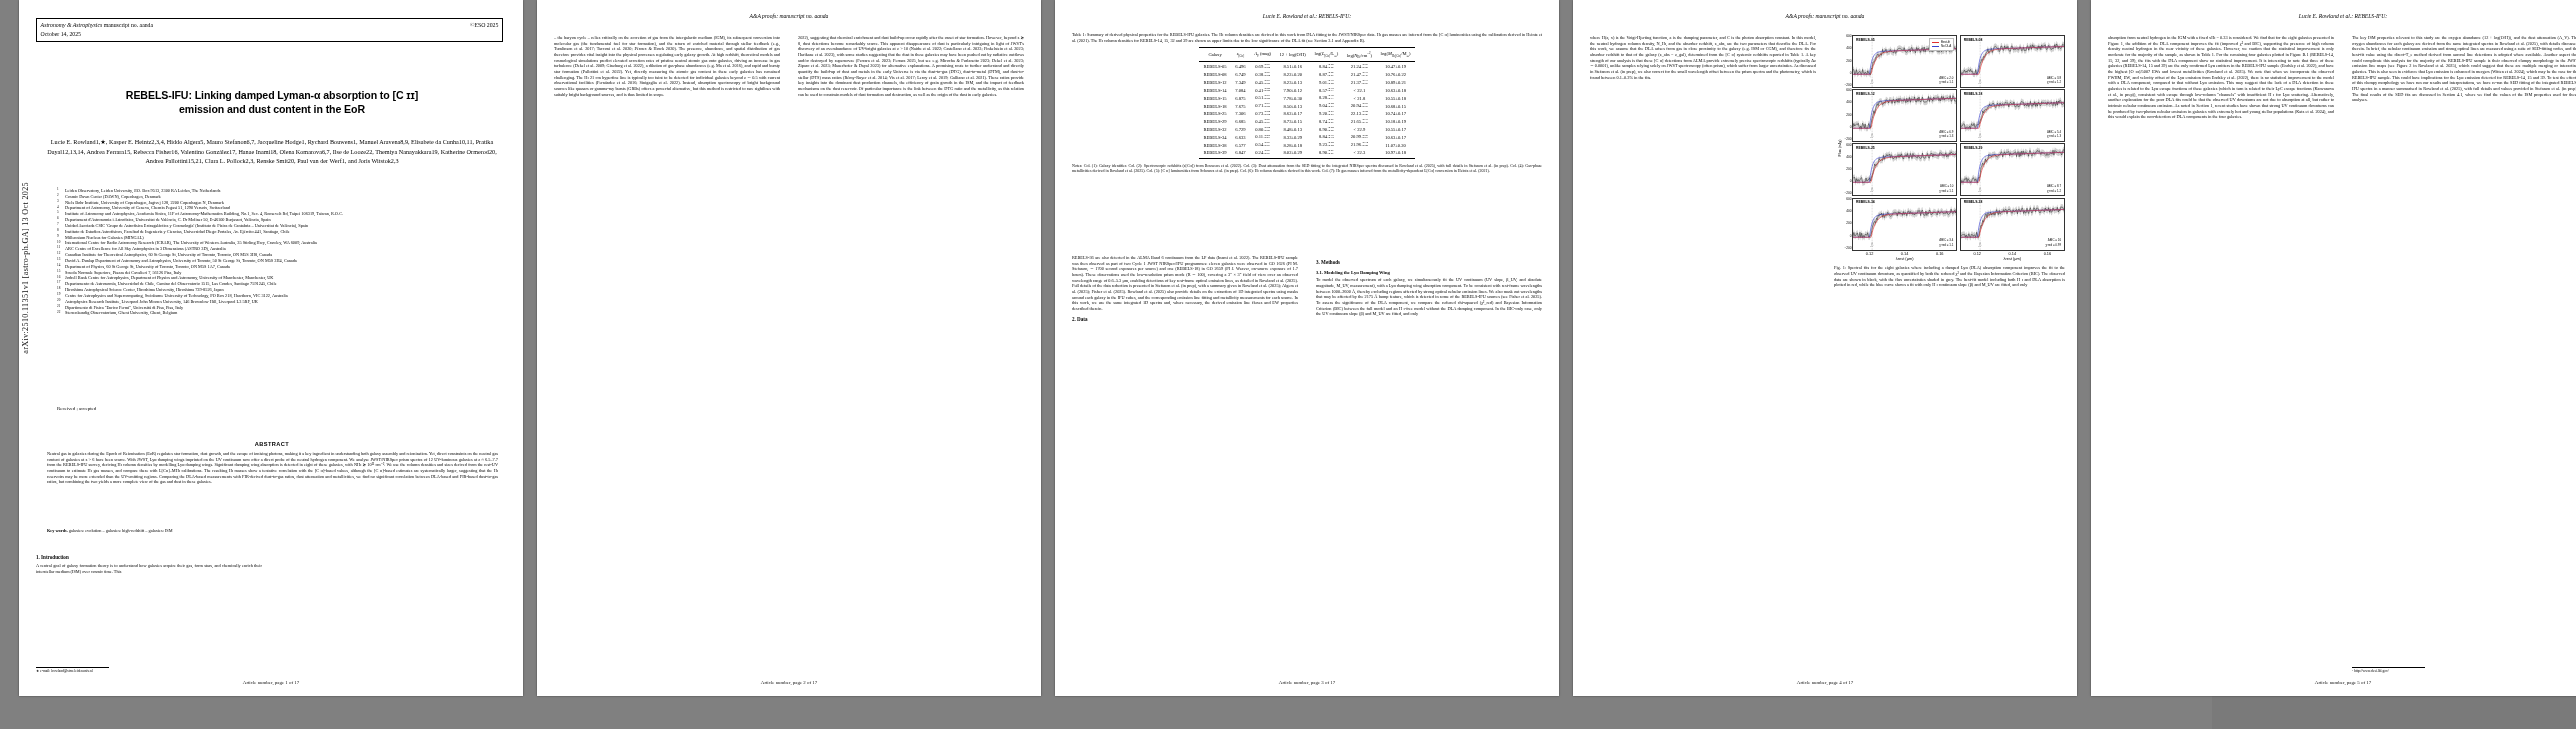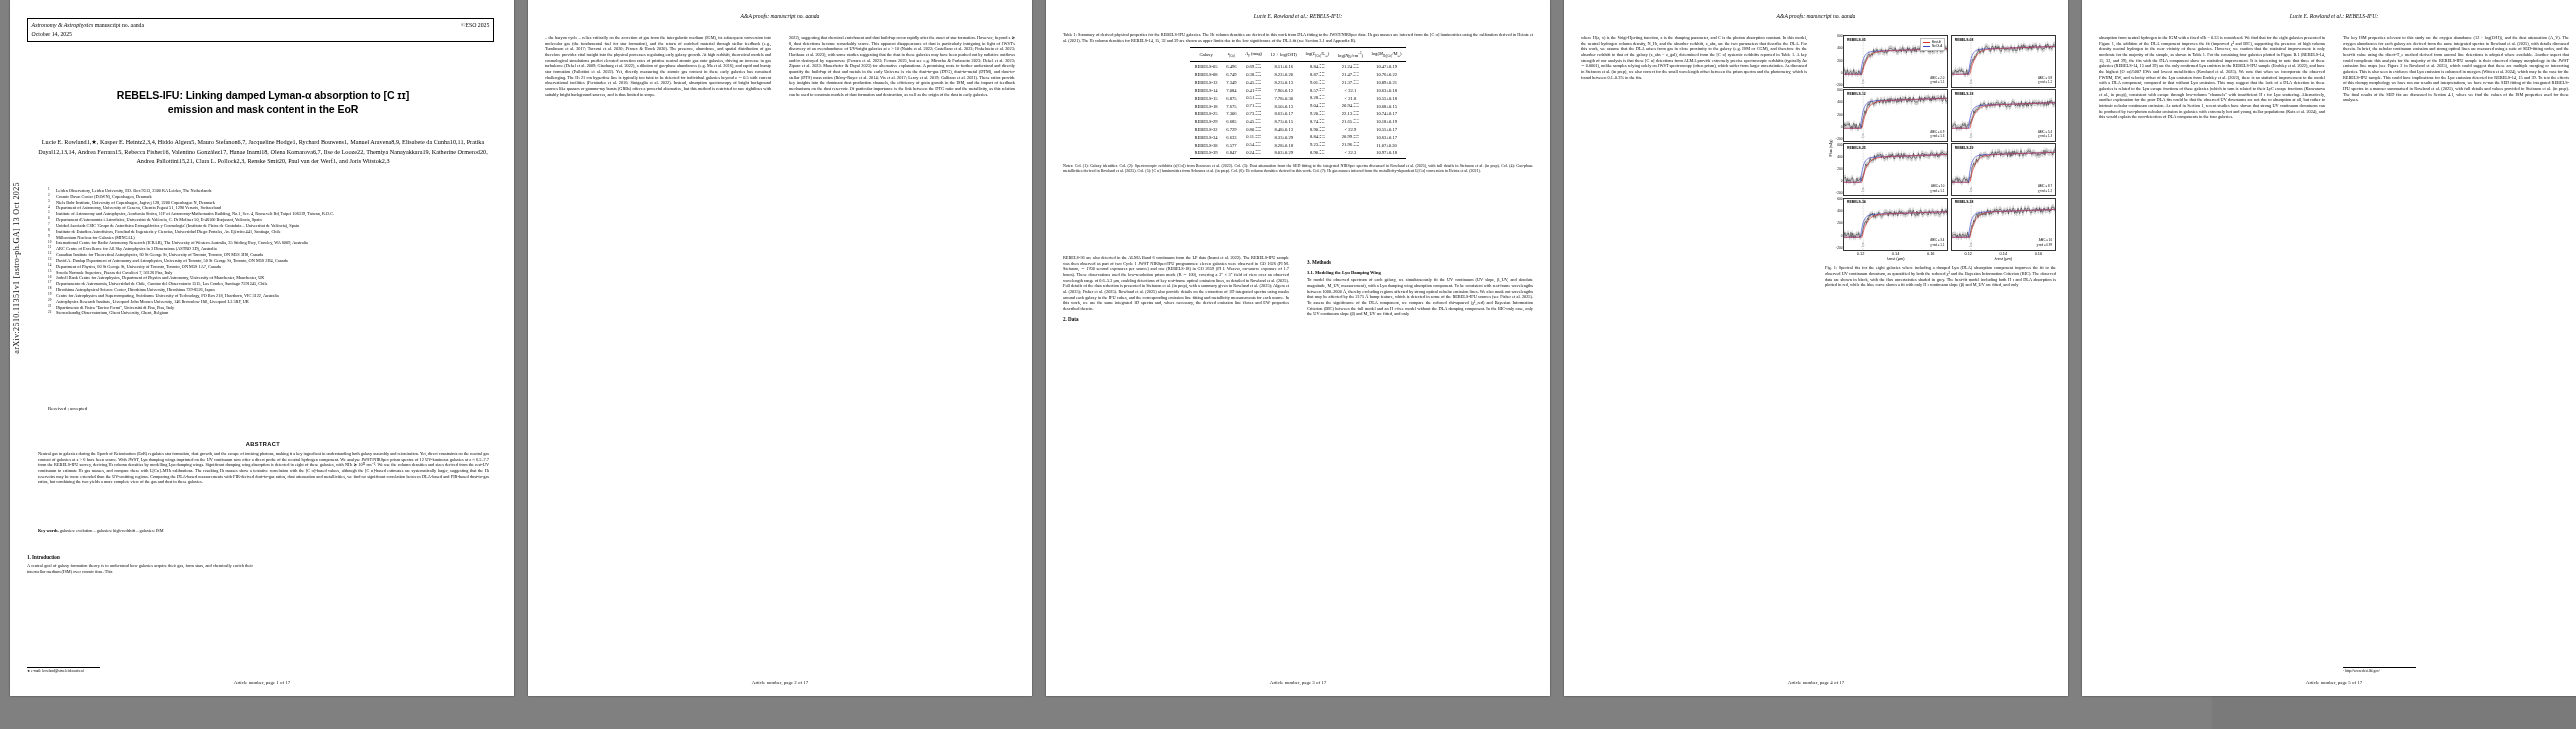--- a/index.html
+++ b/index.html
@@ -1,17 +1,17 @@
 <!DOCTYPE html>
 <html style="font-size:9.7px"><head>
 <meta charset="utf-8">
 <style>
   html,body{margin:0;padding:0;background:#7a7a7a;}
   body{width:2576px;height:729px;overflow:hidden;font-family:"Liberation Serif",serif;}
-  .viewer{position:relative;width:2212px;height:729px;background:#808080;display:flex;gap:14px;padding:0 10px;box-sizing:border-box;}
+  .viewer{position:relative;width:2212px;height:729px;background:#808080;display:flex;gap:14px;padding:0 19px;box-sizing:border-box;}
   .page{position:relative;width:504px;height:696px;background:#ffffff;box-shadow:0 0 1.8px rgba(0,0,0,.5);flex:0 0 504px;overflow:hidden;
         font-family:"Liberation Serif",serif;color:#000;}
   .pagehead{position:absolute;top:13.4px;left:0;right:0;height:8.5px;font-size:5.6px;font-style:italic;}
   .pagehead .center{position:absolute;left:0;right:0;text-align:center;}
   .pagefoot{position:absolute;bottom:11px;left:0;right:0;text-align:center;font-size:4.9px;color:#111;}
   .arxiv-stamp{position:absolute;left:2.4px;top:182px;width:13.4px;writing-mode:vertical-rl;transform:rotate(180deg);
       font-size:8.2px;letter-spacing:0.3px;color:#111;font-family:"Liberation Serif",serif;}
   
   .mbox{position:absolute;left:17px;top:18px;width:467px;height:24px;border:0.6px solid #000;box-sizing:border-box;padding:2.4px 3.6px;
         font-size:5.8px;line-height:1.45;}
@@ -77,21 +77,21 @@
     <div class="arxiv-stamp">arXiv:2510.11351v1  [astro-ph.GA]  13 Oct 2025</div>
 
     <div class="mbox">
       <div><i>Astronomy &amp; Astrophysics</i> <span>manuscript no. aanda</span>
         <span style="float:right;font-style:normal">©ESO 2025</span></div>
       <div>October 14, 2025</div>
     </div>
 
     <div class="ttl">
       <div>REBELS-IFU: Linking damped Lyman-α absorption to [C ɪɪ]</div>
-      <div>emission and mask content in the EoR</div>
+      <div>emission and dust content in the EoR</div>
     </div>
 
     <div class="authors">Lucie E. Rowland1,★, Kasper E. Heintz2,3,4, Hiddo Algera5, Mauro Stefanon6,7, Jacqueline Hodge1, Rychard Bouwens1, Manuel Aravena8,9, Elisabete da Cunha10,11, Pratika Dayal12,13,14, Andrea Ferrara15, Rebecca Fisher16, Valentino González17, Hanae Inami18, Olena Komarova6,7, Ilse de Looze22, Themiya Nanayakkara19, Katherine Ormerod20, Andrea Pallottini15,21, Clara L. Pollock2,3, Renske Smit20, Paul van der Werf1, and Joris Witstok2,3</div>
 
     <div class="affil">
         <div><b>1</b><span>Leiden Observatory, Leiden University, P.O. Box 9513, 2300 RA Leiden, The Netherlands</span></div>
         <div><b>2</b><span>Cosmic Dawn Center (DAWN), Copenhagen, Denmark</span></div>
         <div><b>3</b><span>Niels Bohr Institute, University of Copenhagen, Jagtvej 128, 2200 Copenhagen N, Denmark</span></div>
         <div><b>4</b><span>Department of Astronomy, University of Geneva, Chemin Pegasi 51, 1290 Versoix, Switzerland</span></div>
         <div><b>5</b><span>Institute of Astronomy and Astrophysics, Academia Sinica, 11F of Astronomy-Mathematics Building, No.1, Sec. 4, Roosevelt Rd, Taipei 106319, Taiwan, R.O.C.</span></div>

